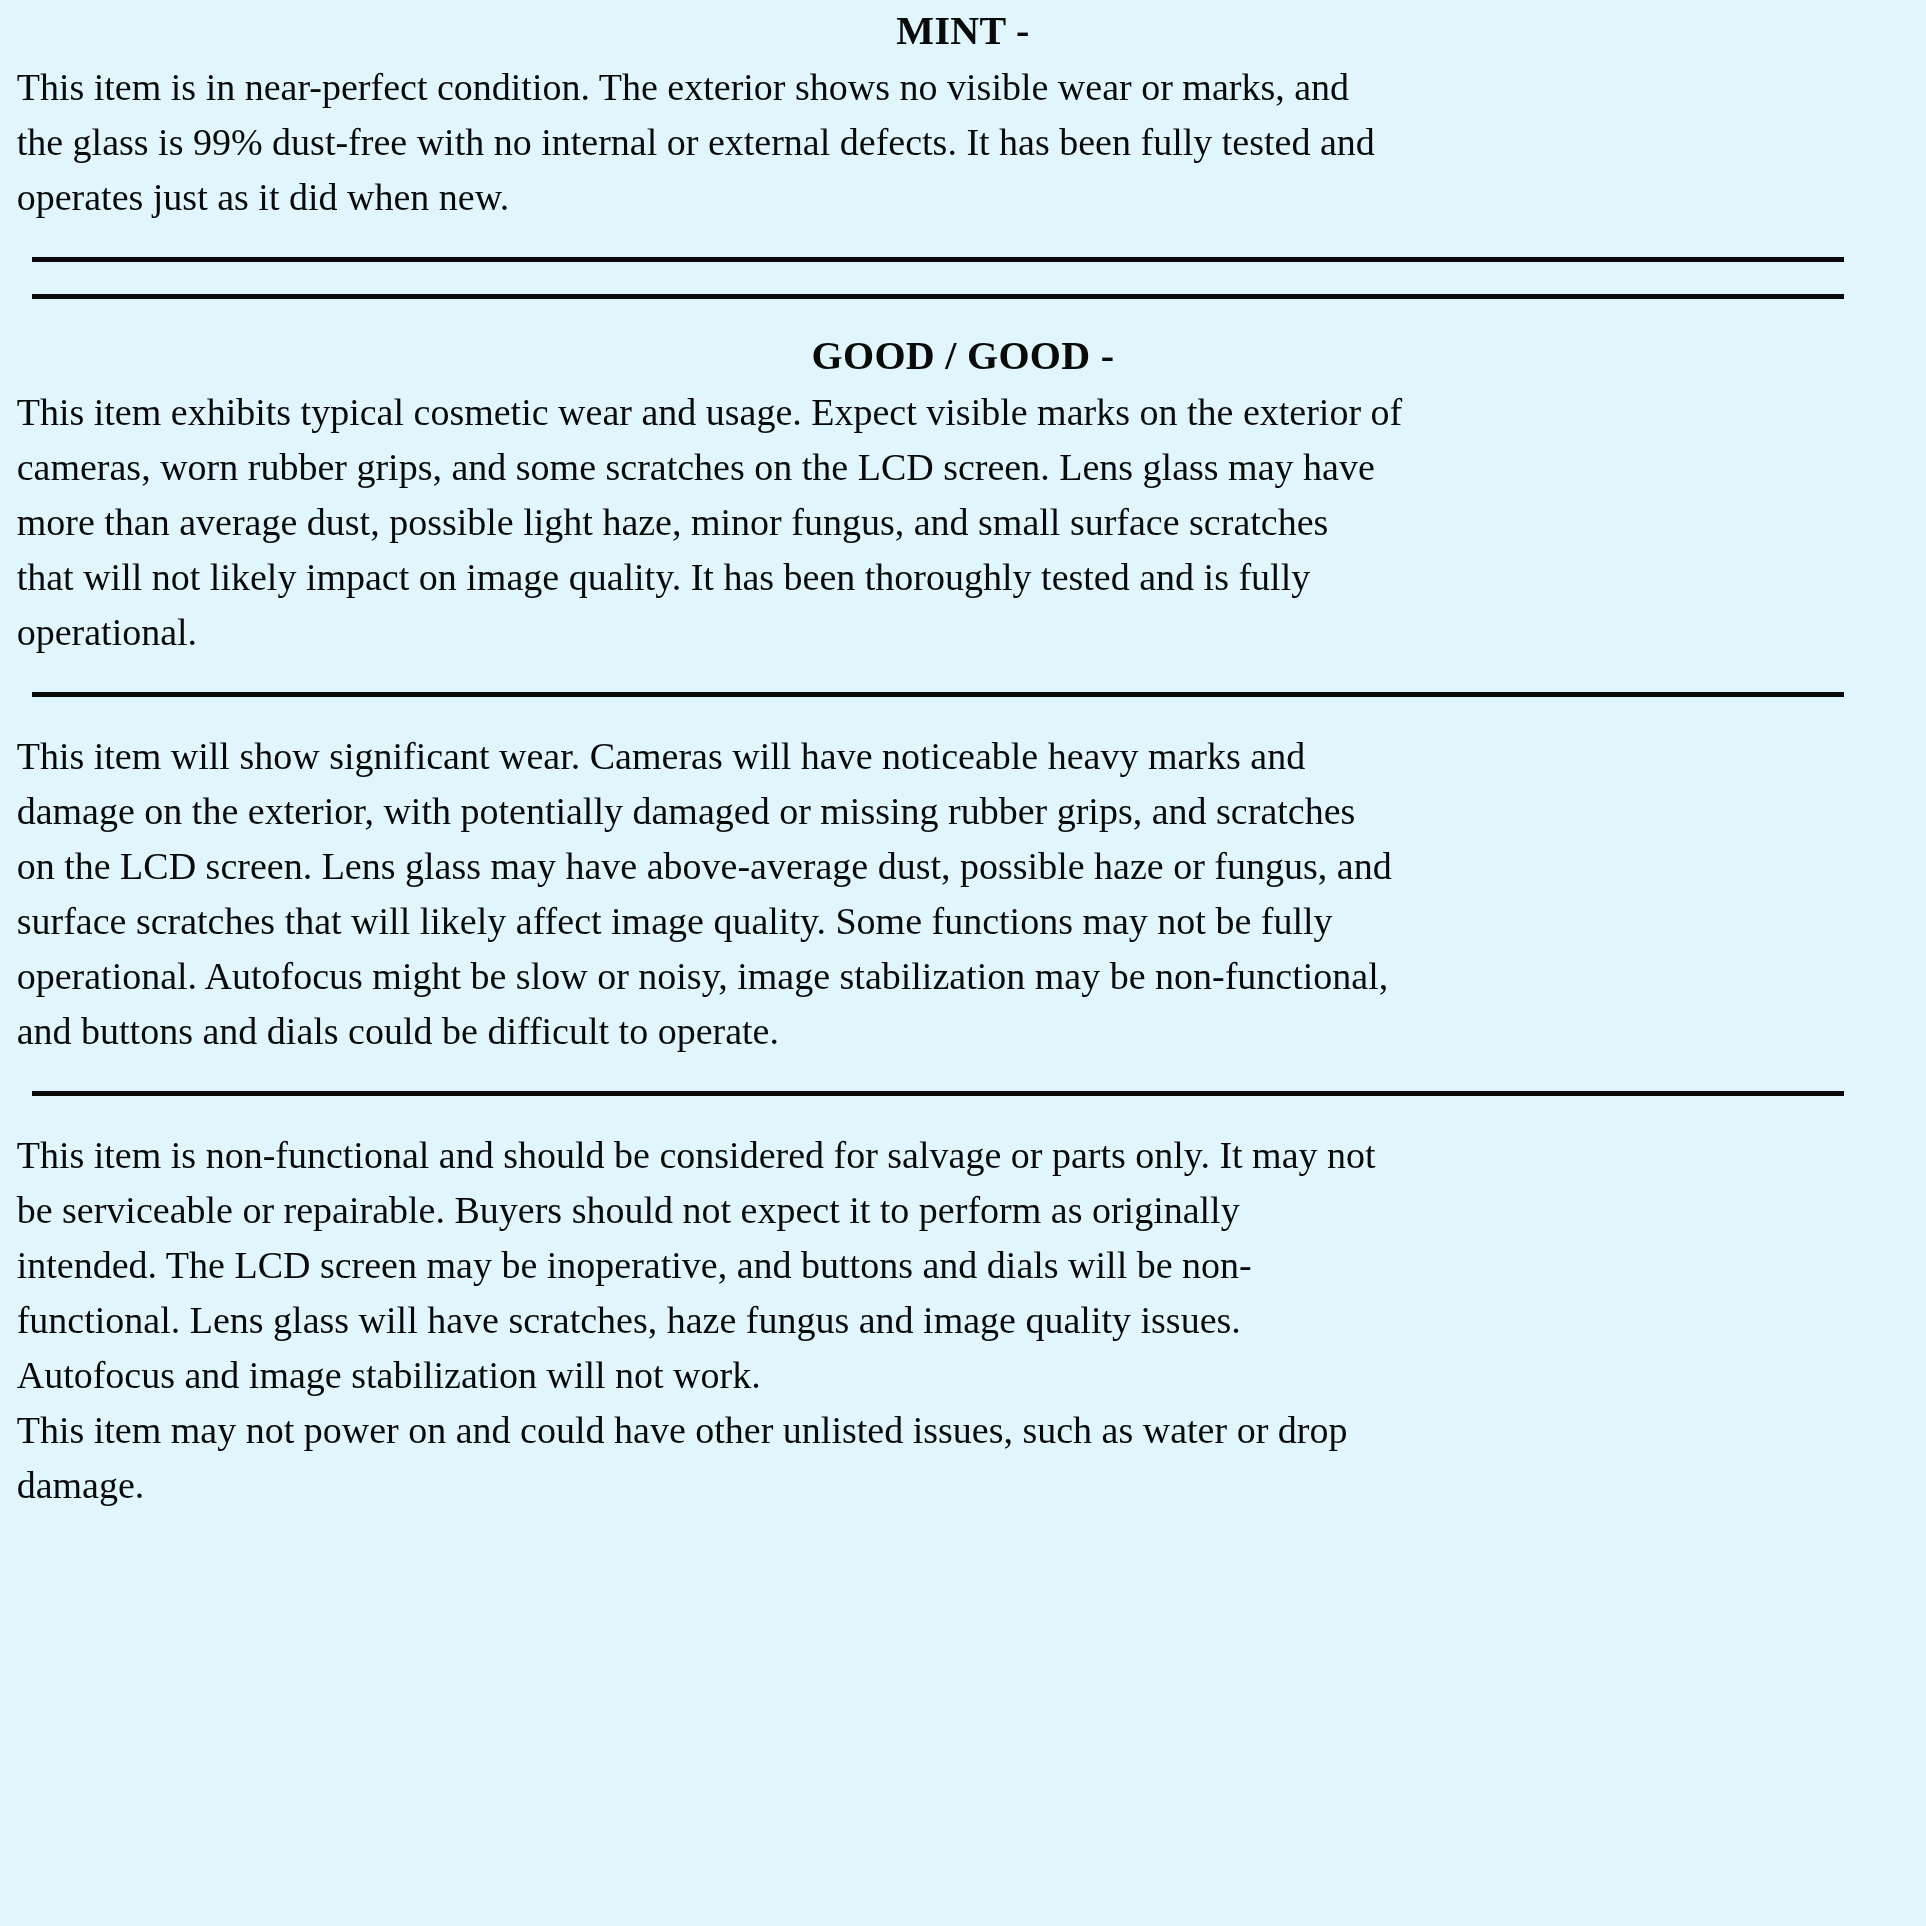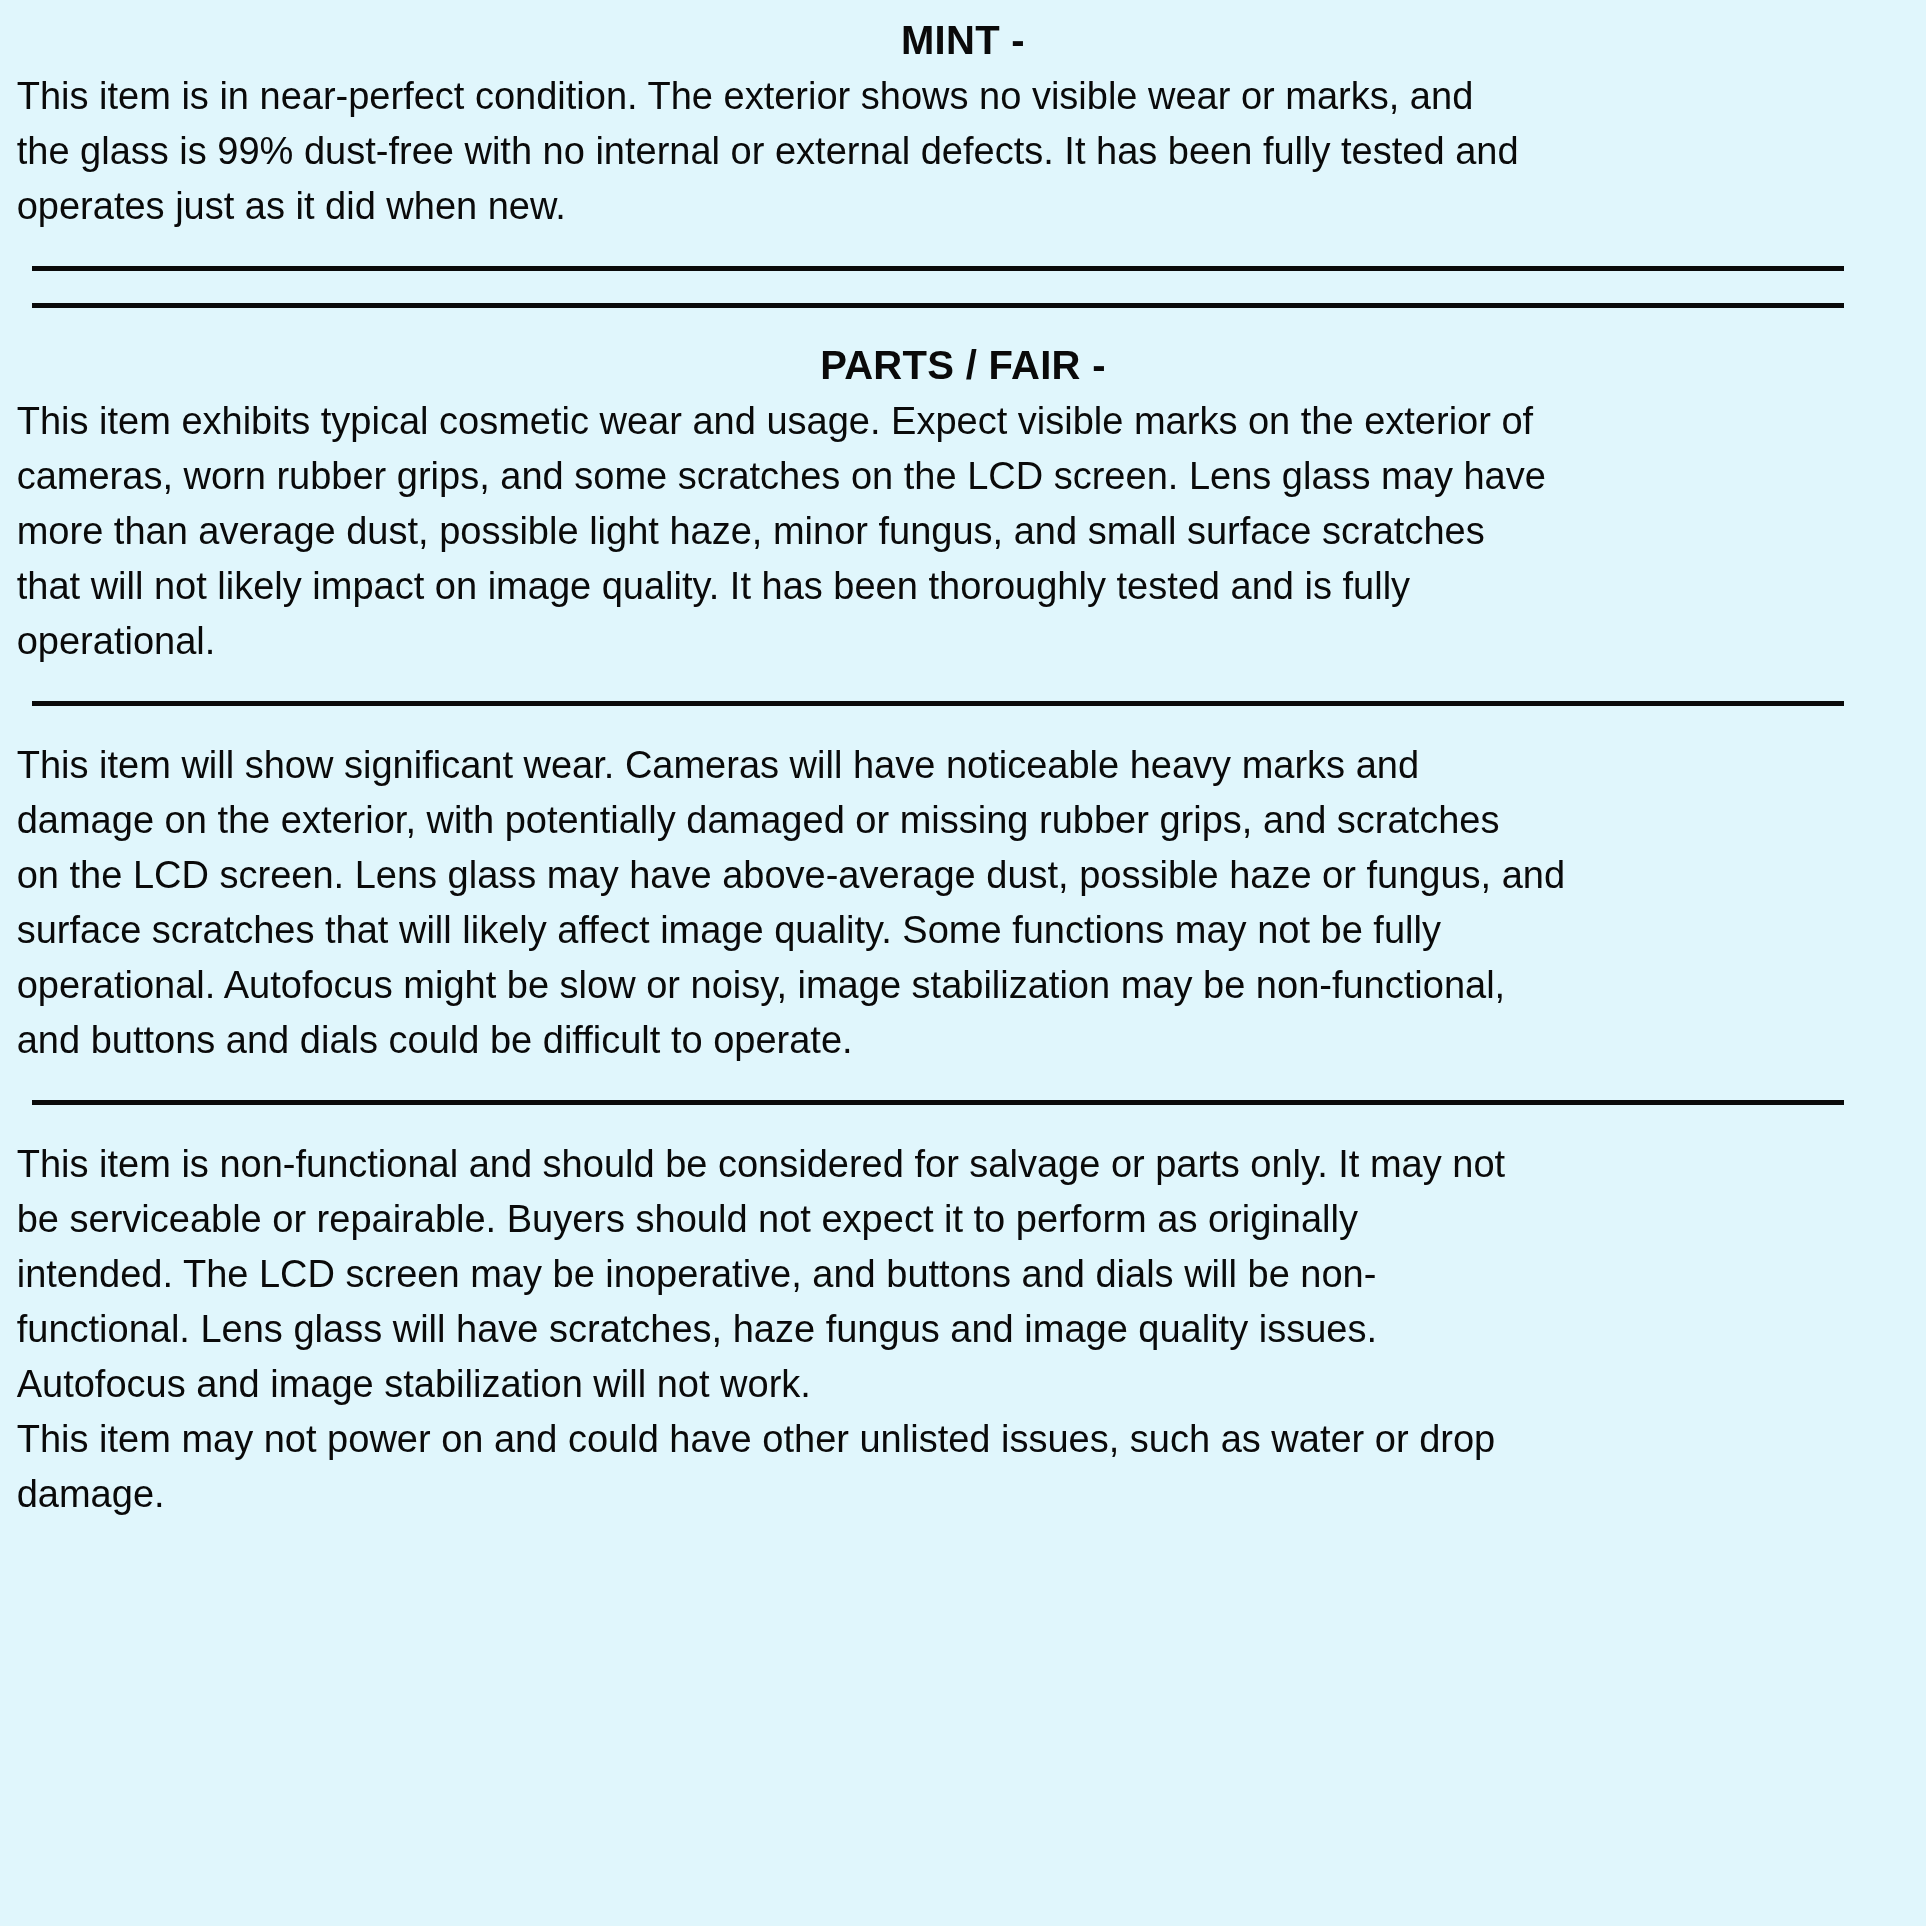--- a/index.html
+++ b/index.html
@@ -11,21 +11,22 @@
       height: 1926px;
       overflow: hidden;
       background: #e0f6fc;
       font-family: "Liberation Sans", sans-serif;
       color: #0a0a0a;
     }
     .page {
       box-sizing: border-box;
       width: 1926px;
       height: 1926px;
-      padding-top: 15px;
+      padding-top: 6px;
+      font-family: Liberation Serif, serif;
     }
     .section {
       padding: 0 16.7px;
     }
     .section-title {
       margin: 0 0 3.9px 0;
       text-align: center;
       font-size: 40px;
       line-height: 50px;
       font-weight: 700;
@@ -59,21 +60,21 @@
   </div>
 
   <div class="divider"></div>
 
   <div class="section">
   </div>
 
   <div class="divider"></div>
 
   <div class="section">
-    <h2 class="section-title">PARTS / FAIR -</h2>
+    <h2 class="section-title">GOOD / GOOD -</h2>
     <p class="section-body">This item exhibits typical cosmetic wear and usage. Expect visible marks on the exterior of
 cameras, worn rubber grips, and some scratches on the LCD screen. Lens glass may have
 more than average dust, possible light haze, minor fungus, and small surface scratches
 that will not likely impact on image quality. It has been thoroughly tested and is fully
 operational.</p>
   </div>
 
   <div class="divider"></div>
 
   <div class="section">

